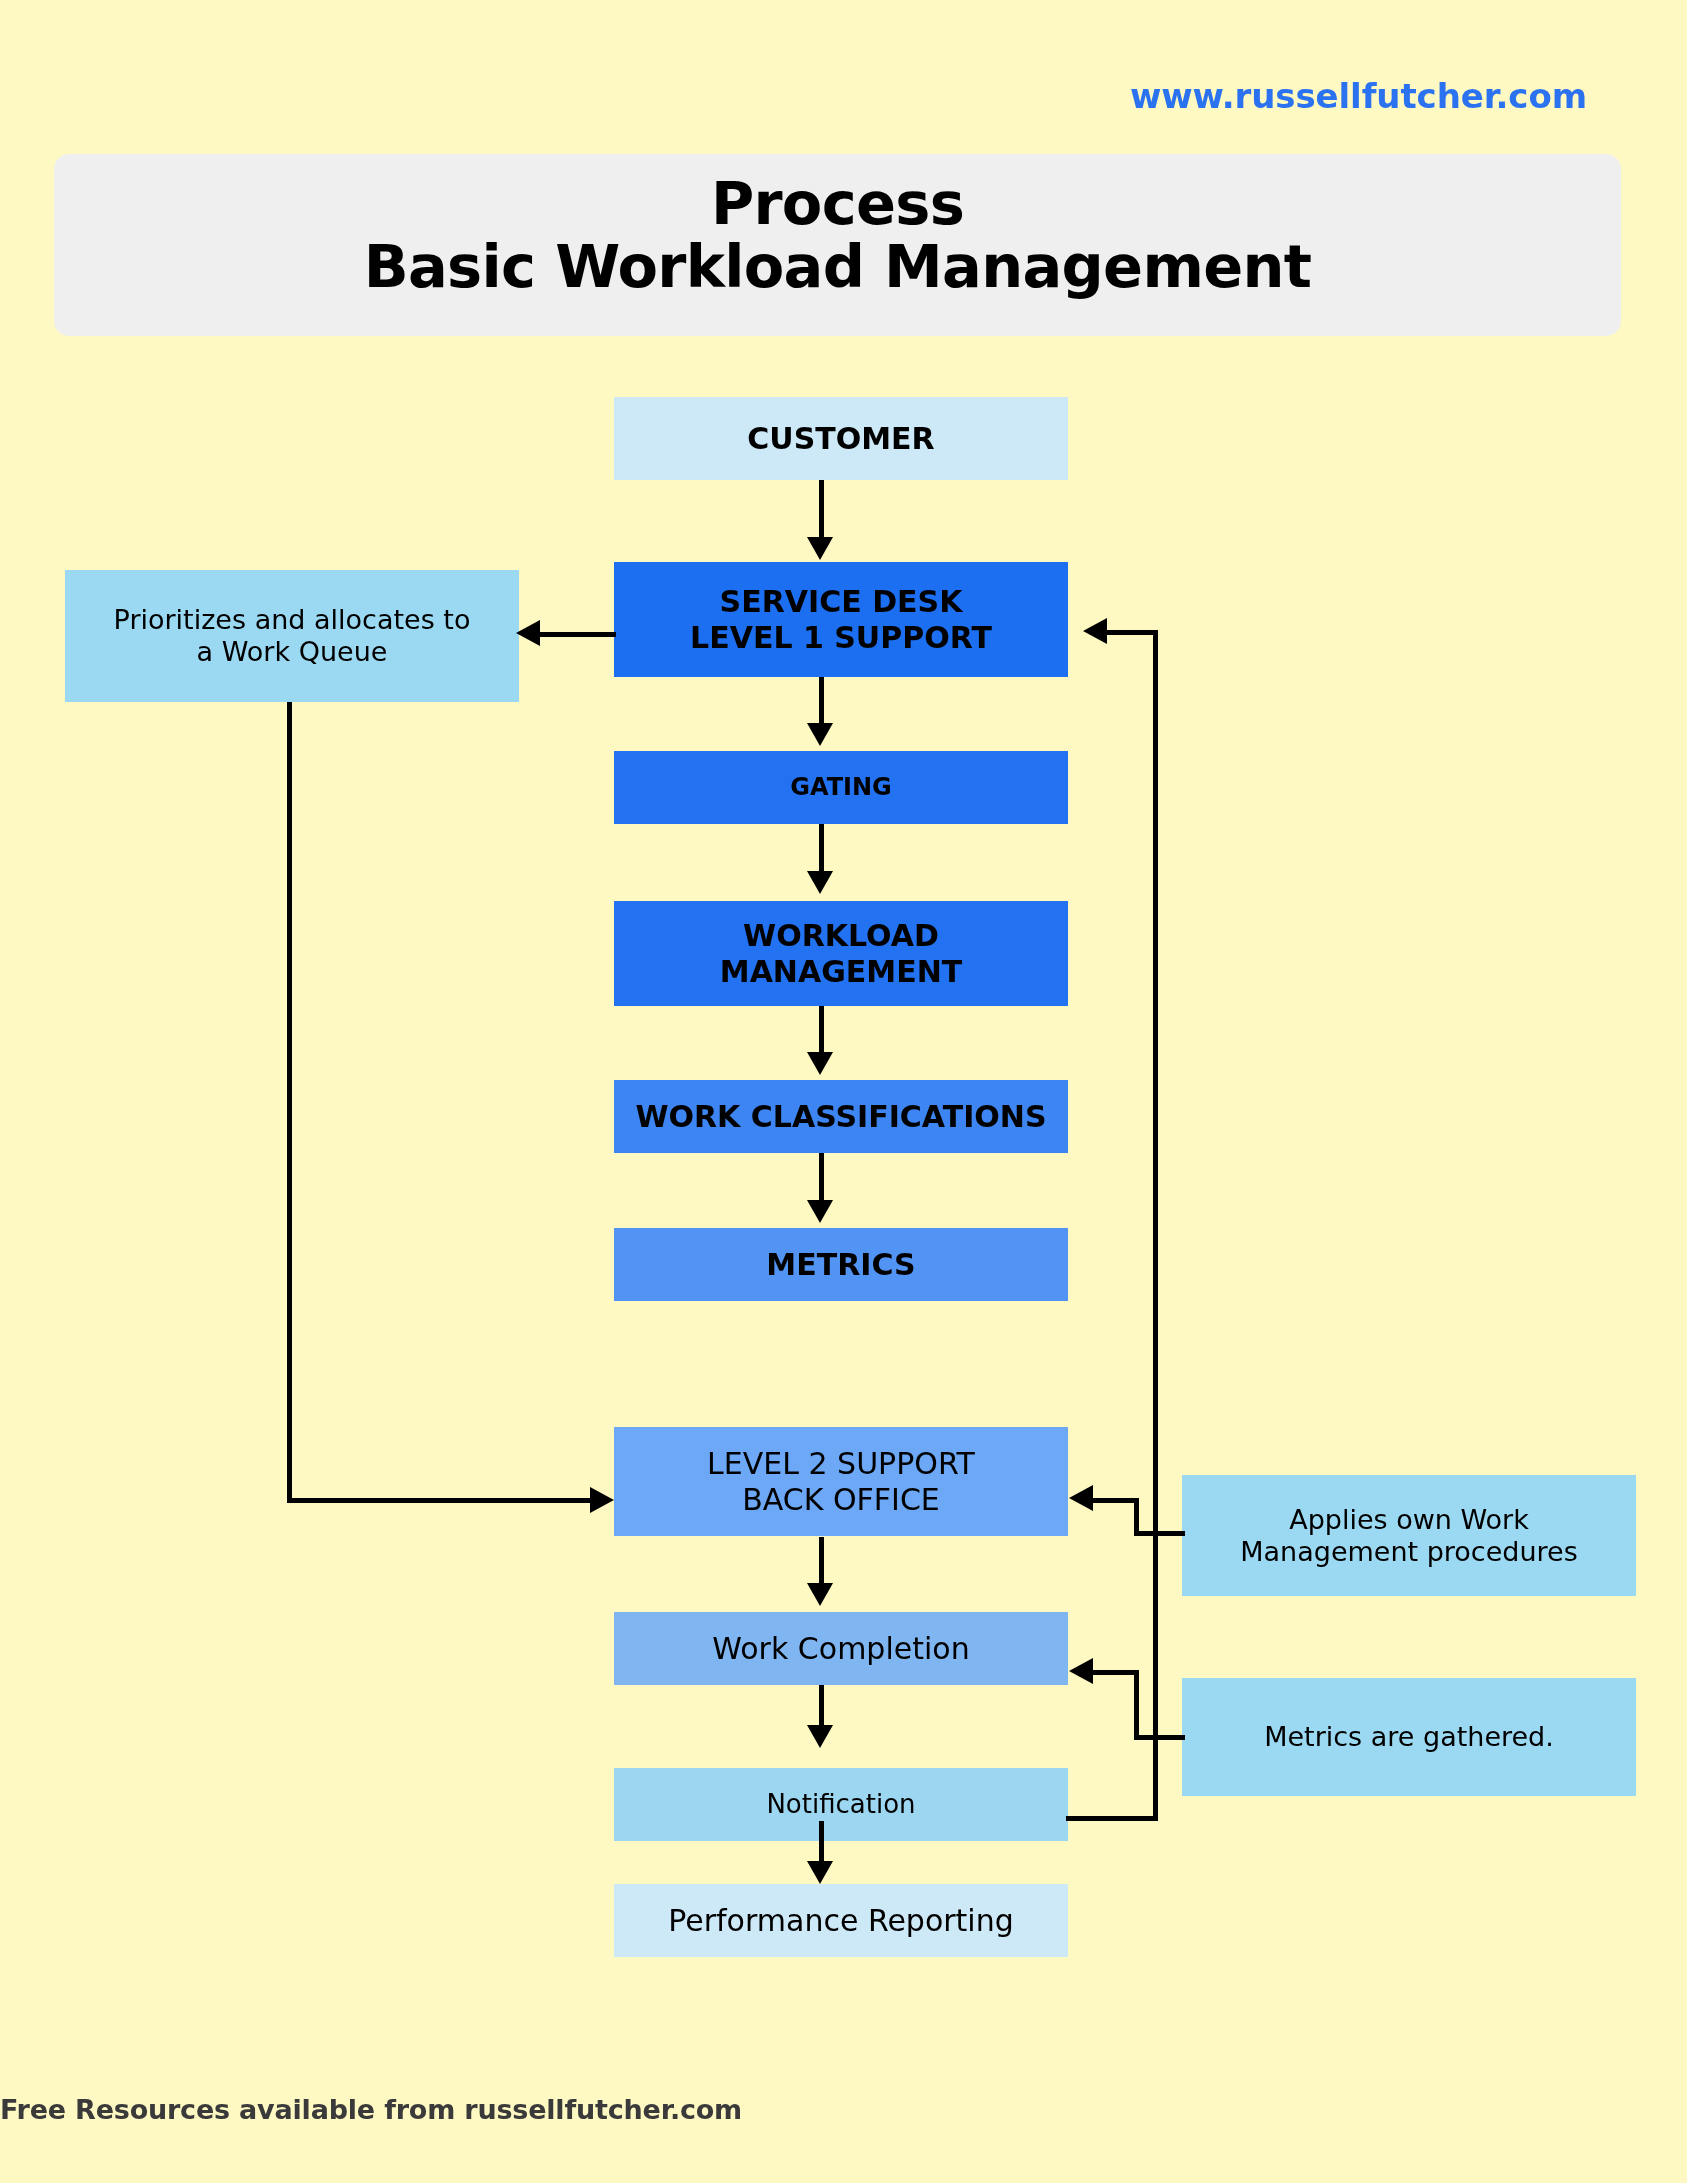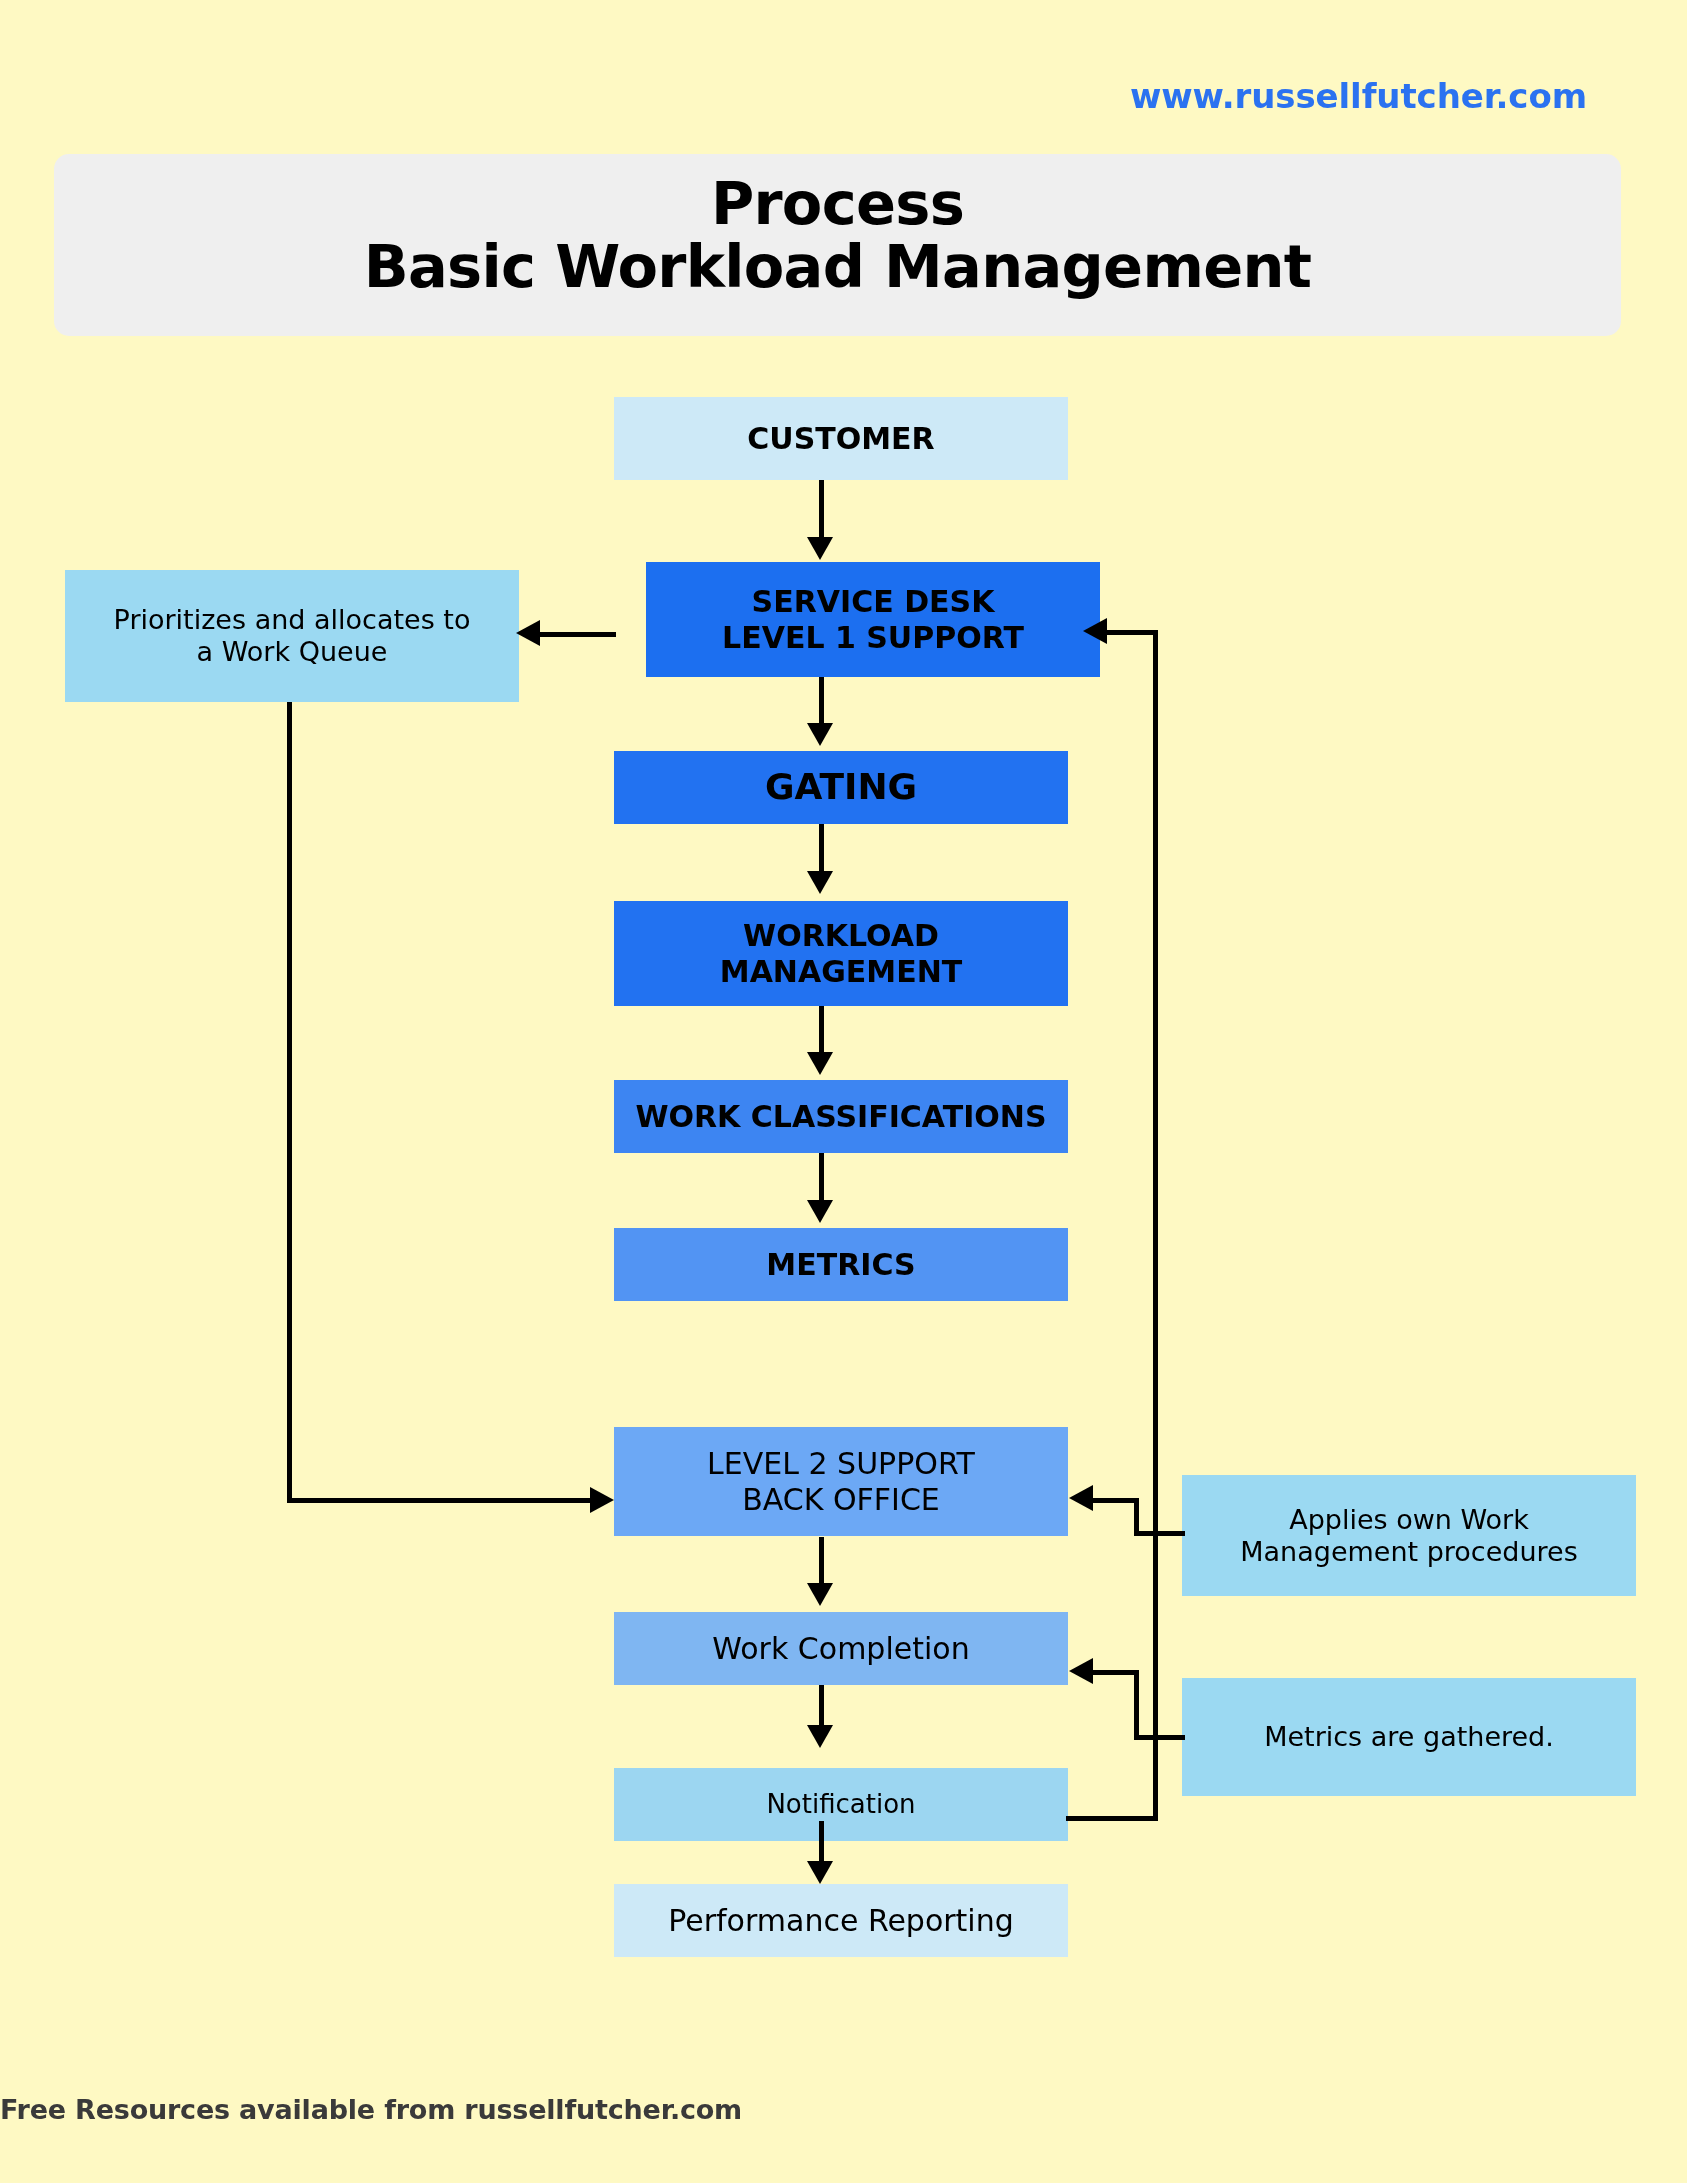--- a/index.html
+++ b/index.html
@@ -131,31 +131,31 @@
 
   <div class="node bold" style="left:614px; top:397px; width:454px; height:83px; background:#CDE9F7; font-size:30px;">
     <span class="lbl">
       <span class="l">CUSTOMER</span>
     </span>
   </div>
 
   <div class="seg vline" style="left:819px; top:480px; height:63px;"></div>
   <div class="arrow arrow-down" style="left:807px; top:537px;"></div>
 
-  <div class="node bold" style="left:646px; top:562px; width:454px; height:115px; background:#1C6FF0; font-size:30px;">
+  <div class="node bold" style="left:614px; top:562px; width:454px; height:115px; background:#1C6FF0; font-size:30px;">
     <span class="lbl">
       <span class="l">SERVICE DESK</span>
       <span class="l">LEVEL 1 SUPPORT</span>
     </span>
   </div>
 
   <div class="seg vline" style="left:819px; top:677px; height:53px;"></div>
   <div class="arrow arrow-down" style="left:807px; top:723px;"></div>
 
-  <div class="node bold" style="left:614px; top:751px; width:454px; height:73px; background:#2272F1; font-size:36px;">
+  <div class="node bold" style="left:614px; top:751px; width:454px; height:73px; background:#2272F1; font-size:24px;">
     <span class="lbl">
       <span class="l">GATING</span>
     </span>
   </div>
 
   <div class="seg vline" style="left:819px; top:824px; height:53px;"></div>
   <div class="arrow arrow-down" style="left:807px; top:871px;"></div>
 
   <div class="node bold" style="left:614px; top:901px; width:454px; height:105px; background:#2272F1; font-size:30px;">
     <span class="lbl">

